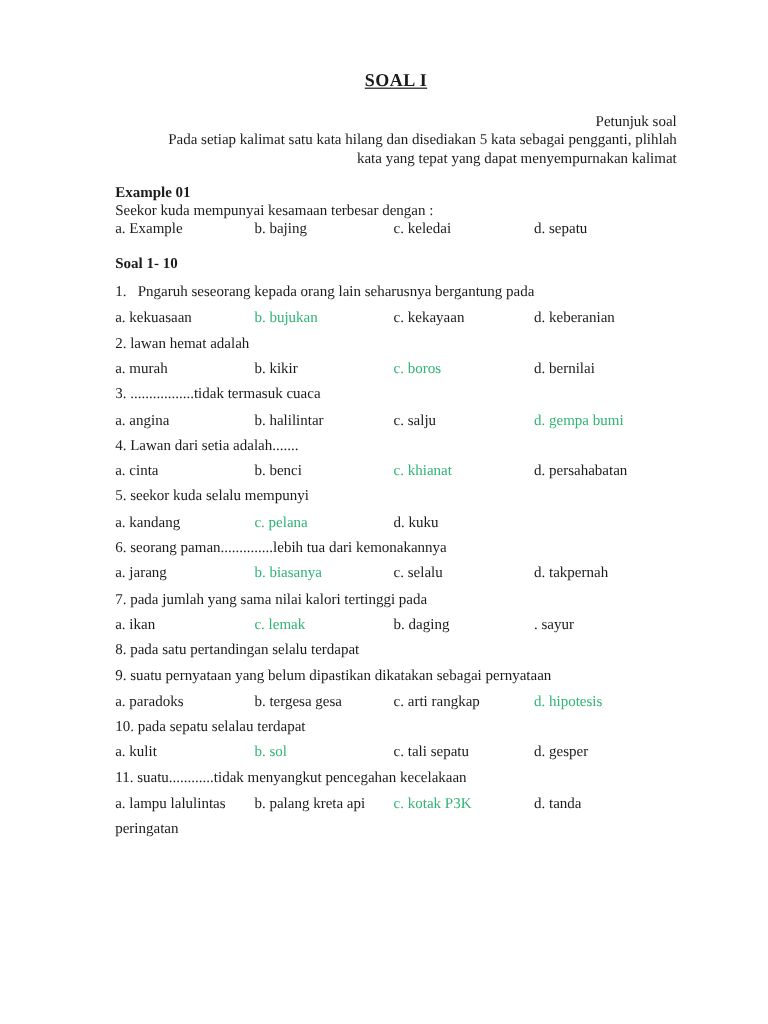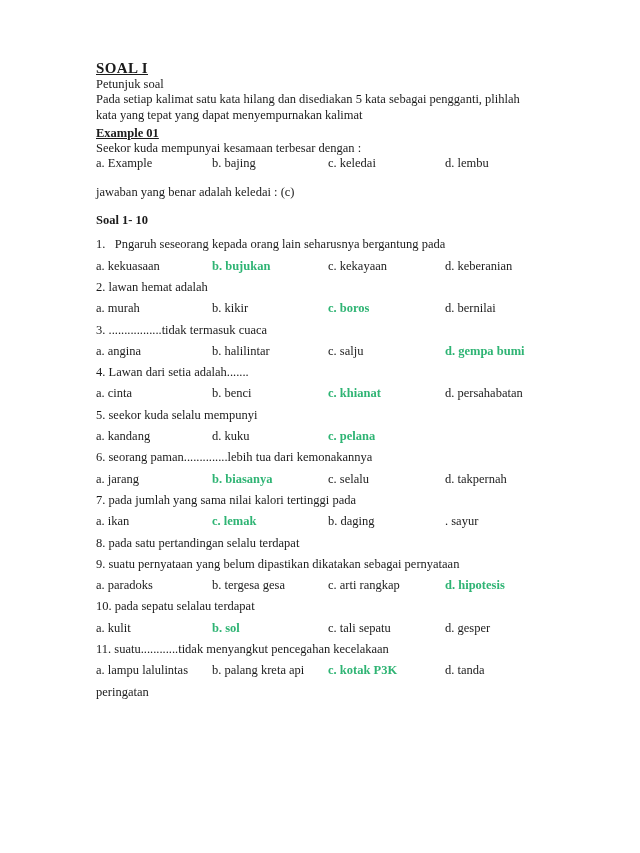--- a/index.html
+++ b/index.html
@@ -9,52 +9,52 @@
     font-family: "Liberation Serif", "DejaVu Serif", serif;
     font-size: 12.5px;
     color: #1b1b1b;
     overflow: hidden;
   }
   .page { position: relative; width: 640px; height: 853px; background: #ffffff; }
   .content { position: absolute; left: 96px; top: 0; width: 468px; }
 
   .title {
     margin-top: 60px;
+    text-align: center;
     font-size: 15px;
     font-weight: bold;
     text-decoration: underline;
     letter-spacing: 0.4px;
   }
 
-  .intro { margin-top: 0; }
+  .intro { margin-top: 17px; text-align: right; }
   .intro-line, .plain-line { line-height: 15.3px; white-space: pre; }
 
   .example-heading {
-    margin-top: 3px;
+    margin-top: 13px;
     font-weight: bold;
-    text-decoration: underline;
     line-height: 15.3px;
   }
 
   .opt-grid {
     display: grid;
     grid-template-columns: 116px 116px 117px auto;
     line-height: 15.3px;
   }
 
   .answer-note { margin-top: 13px; line-height: 15.3px; white-space: pre; }
 
   .section-heading { margin-top: 13px; font-weight: bold; line-height: 15.3px; }
 
   .question-list { margin-top: 6px; }
   .q-line { line-height: 21.3px; white-space: pre; }
   .question-block .opt-grid { line-height: 21.3px; }
 
   .opt { white-space: pre; }
-  .highlight { color: var(--hl, #2fb474); font-weight: bold; }
+  .highlight { color: var(--hl, #2fb474); font-weight: normal; }
 </style>
 </head>
 <body>
 
 <div class="page">
   <div class="content">
 
     <div class="title">SOAL I</div>
 
     <div class="intro">
@@ -62,24 +62,23 @@
       <div class="intro-line">Pada setiap kalimat satu kata hilang dan disediakan 5 kata sebagai pengganti, plihlah</div>
       <div class="intro-line">kata yang tepat yang dapat menyempurnakan kalimat</div>
     </div>
 
     <div class="example-heading">Example 01</div>
     <div class="plain-line">Seekor kuda mempunyai kesamaan terbesar dengan :</div>
     <div class="opt-grid">
         <span class="opt">a. Example</span>
         <span class="opt">b. bajing</span>
         <span class="opt">c. keledai</span>
-        <span class="opt">d. lembu</span>
+        <span class="opt">d. sepatu</span>
       </div>
 
-    <div class="answer-note">jawaban yang benar adalah keledai : (c)</div>
 
     <div class="section-heading">Soal 1- 10</div>
 
     <div class="question-list">
   <div class="question-block">
     <div class="q-line">1.   Pngaruh seseorang kepada orang lain seharusnya bergantung pada</div>
     <div class="opt-grid">
             <span class="opt">a. kekuasaan</span>
             <span class="opt highlight">b. bujukan</span>
             <span class="opt">c. kekayaan</span>
@@ -114,22 +113,22 @@
             <span class="opt">b. benci</span>
             <span class="opt highlight">c. khianat</span>
             <span class="opt">d. persahabatan</span>
           </div>
   </div>
 
   <div class="question-block">
     <div class="q-line">5. seekor kuda selalu mempunyi</div>
     <div class="opt-grid">
             <span class="opt">a. kandang</span>
+            <span class="opt highlight">c. pelana</span>
             <span class="opt">d. kuku</span>
-            <span class="opt highlight">c. pelana</span>
           </div>
   </div>
 
   <div class="question-block">
     <div class="q-line">6. seorang paman..............lebih tua dari kemonakannya</div>
     <div class="opt-grid">
             <span class="opt">a. jarang</span>
             <span class="opt highlight">b. biasanya</span>
             <span class="opt">c. selalu</span>
             <span class="opt">d. takpernah</span>

